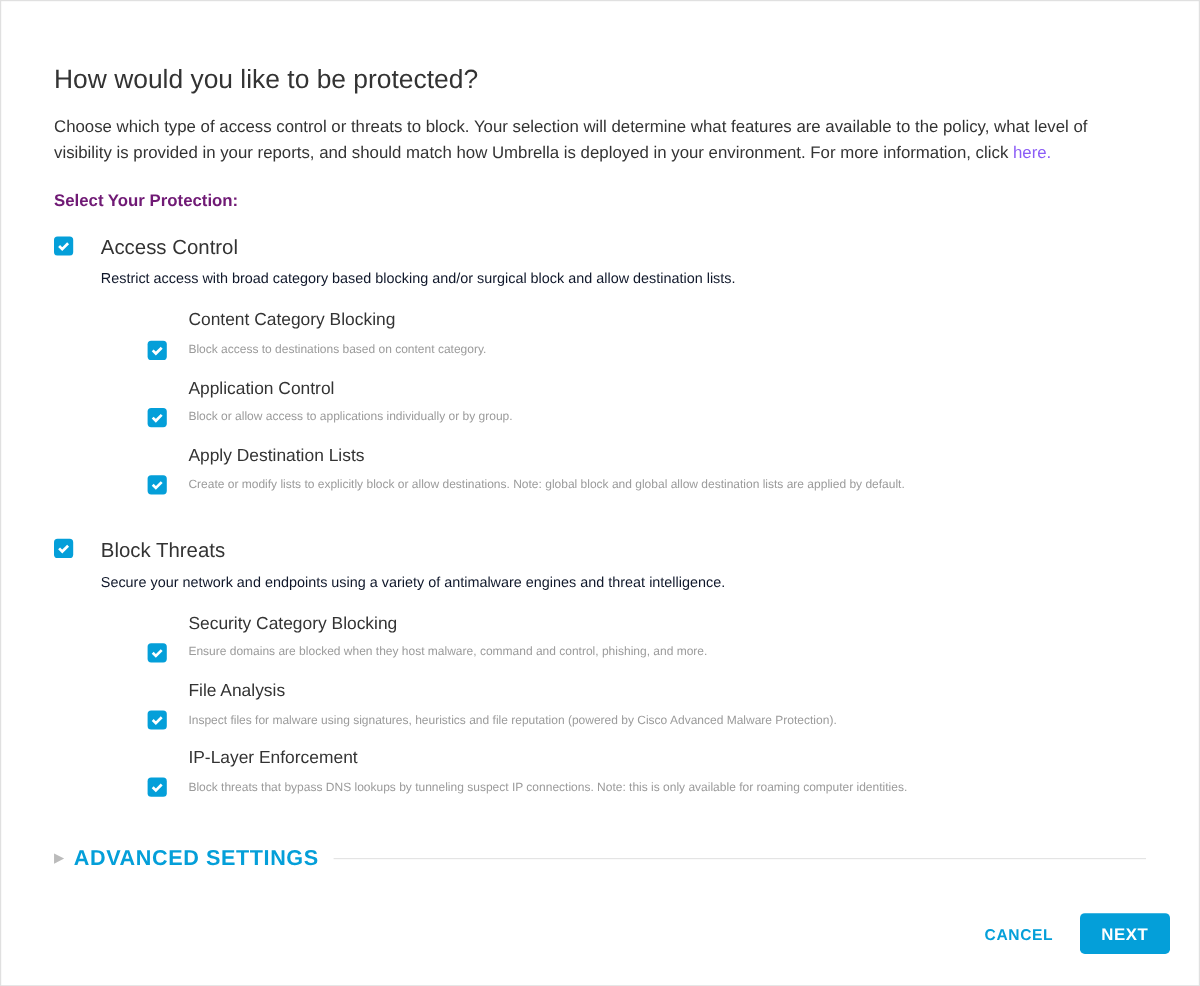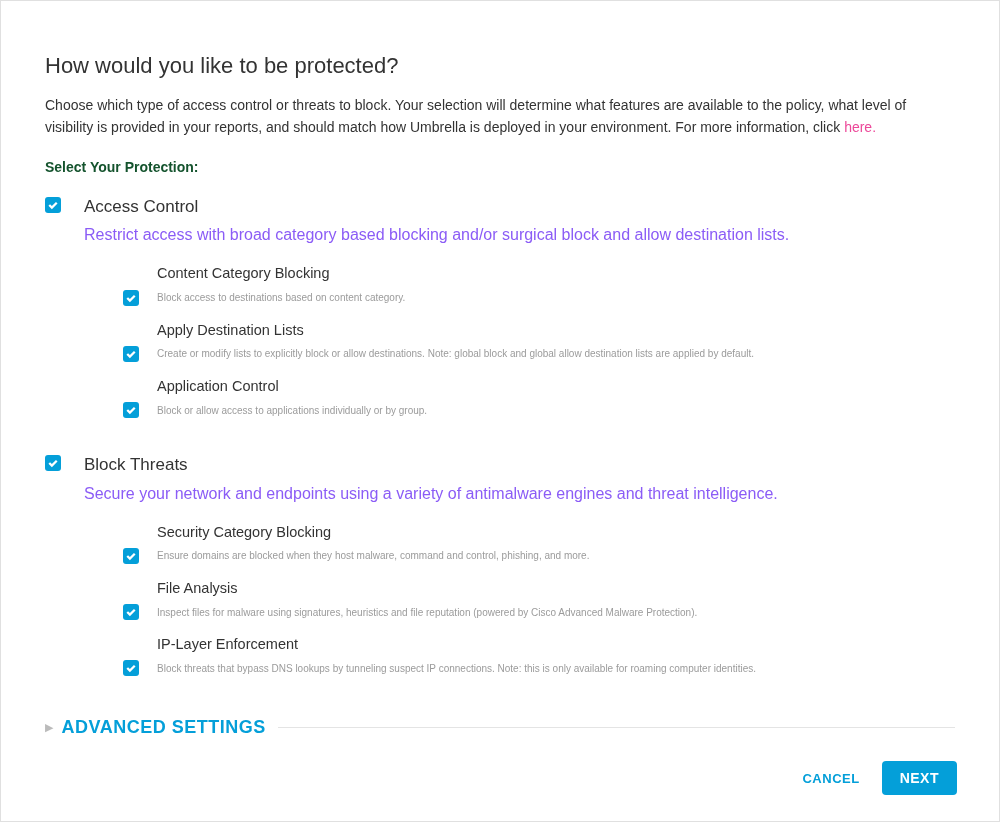--- a/index.html
+++ b/index.html
@@ -25,28 +25,28 @@
       color: #333;
       margin-bottom: 12px;
     }
     .intro {
       font-size: 14px;
       color: #333;
       margin-bottom: 18px;
       line-height: 1.6;
     }
     .intro a {
-      color: #ec4899;
+      color: #8b5cf6;
       text-decoration: none;
       margin-top: 16px;
     }
     .select-label {
       font-weight: 700;
       font-size: 14px;
-      color: #14532d;
+      color: #701a75;
       margin-bottom: 16px;
     }
     .group-row {
       display: flex;
       align-items: flex-start;
       margin-bottom: 6px;
     }
     .checkbox {
       flex-shrink: 0;
       width: 16px;
@@ -68,22 +68,22 @@
       fill: none;
     }
     .group-content { flex: 1; }
     .group-title {
       font-size: 17px;
       font-weight: 400;
       color: #333;
       margin-bottom: 4px;
     }
     .group-desc {
-      font-size: 16px;
-      color: #8b5cf6;
+      font-size: 12px;
+      color: #0f172a;
       margin-bottom: 16px;
     }
     .subitems {
       padding-left: 0;
     }
     .subitem-row {
       display: flex;
       align-items: flex-end;
       padding-left: 39px;
       margin-bottom: 14px;
@@ -125,21 +125,21 @@
     }
     .adv-line {
       flex: 1;
       height: 1px;
       background: #e4e4e4;
       margin-left: 12px;
     }
     .footer {
       position: absolute;
       bottom: 26px;
-      right: 42px;
+      right: 24px;
       display: flex;
       align-items: center;
       gap: 22px;
     }
     .btn-cancel {
       color: #049fd9;
       font-weight: 700;
       font-size: 13px;
       letter-spacing: 0.5px;
       cursor: pointer;
@@ -195,34 +195,34 @@
             </div>
           </div>
 
           <div class="subitem-row">
             <div class="checkbox">
               <svg viewBox="0 0 16 16">
                   <polyline points="3,8 6.5,11.5 13,5"></polyline>
                 </svg>
             </div>
             <div class="subitem-content">
+              <div class="subitem-title">Application Control</div>
+              <div class="subitem-desc">Block or allow access to applications individually or by group.</div>
+            </div>
+          </div>
+
+          <div class="subitem-row">
+            <div class="checkbox">
+              <svg viewBox="0 0 16 16">
+                  <polyline points="3,8 6.5,11.5 13,5"></polyline>
+                </svg>
+            </div>
+            <div class="subitem-content">
               <div class="subitem-title">Apply Destination Lists</div>
               <div class="subitem-desc">Create or modify lists to explicitly block or allow destinations. Note: global block and global allow destination lists are applied by default.</div>
-            </div>
-          </div>
-
-          <div class="subitem-row">
-            <div class="checkbox">
-              <svg viewBox="0 0 16 16">
-                  <polyline points="3,8 6.5,11.5 13,5"></polyline>
-                </svg>
-            </div>
-            <div class="subitem-content">
-              <div class="subitem-title">Application Control</div>
-              <div class="subitem-desc">Block or allow access to applications individually or by group.</div>
             </div>
           </div>
         </div>
       </div>
     </div>
   </div>
 
   <div class="group-block">
     <div class="group-row">
       <div class="checkbox">

